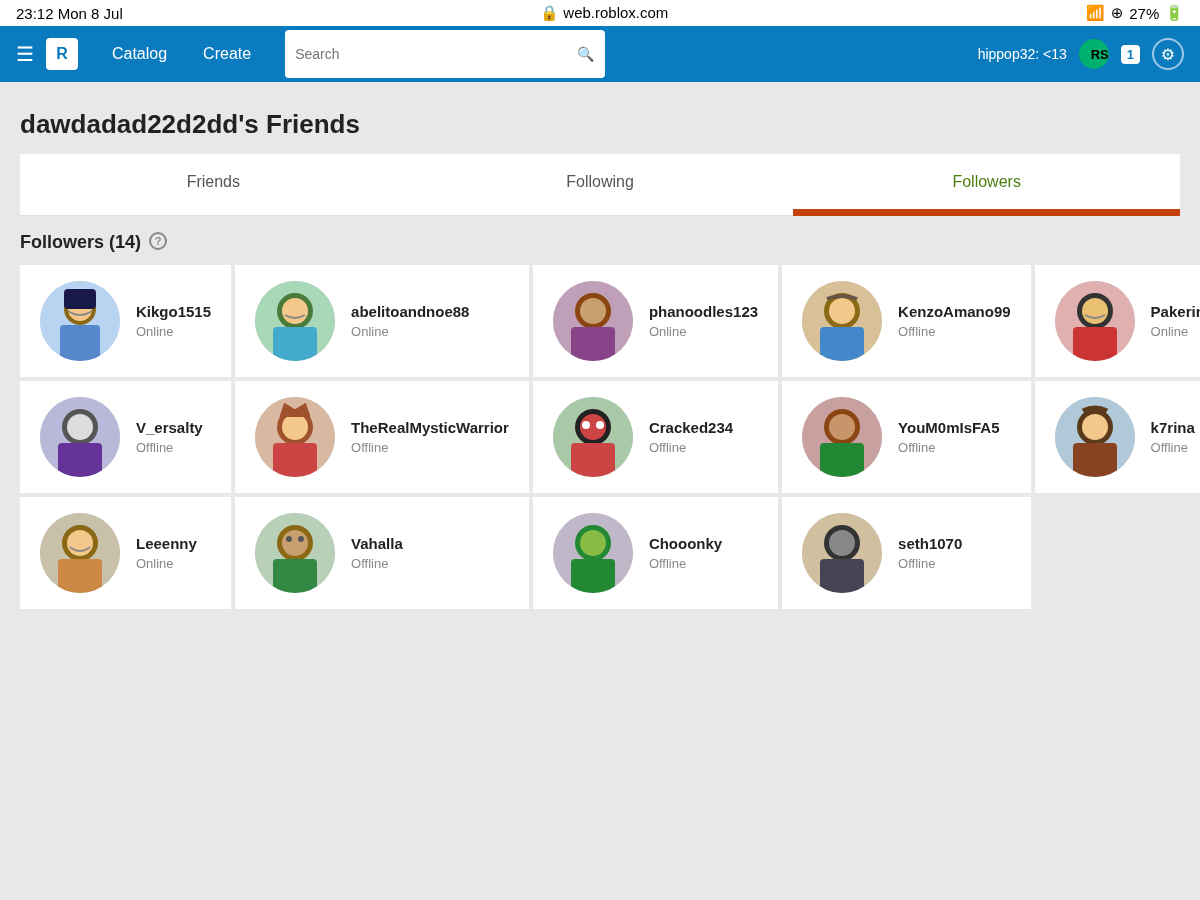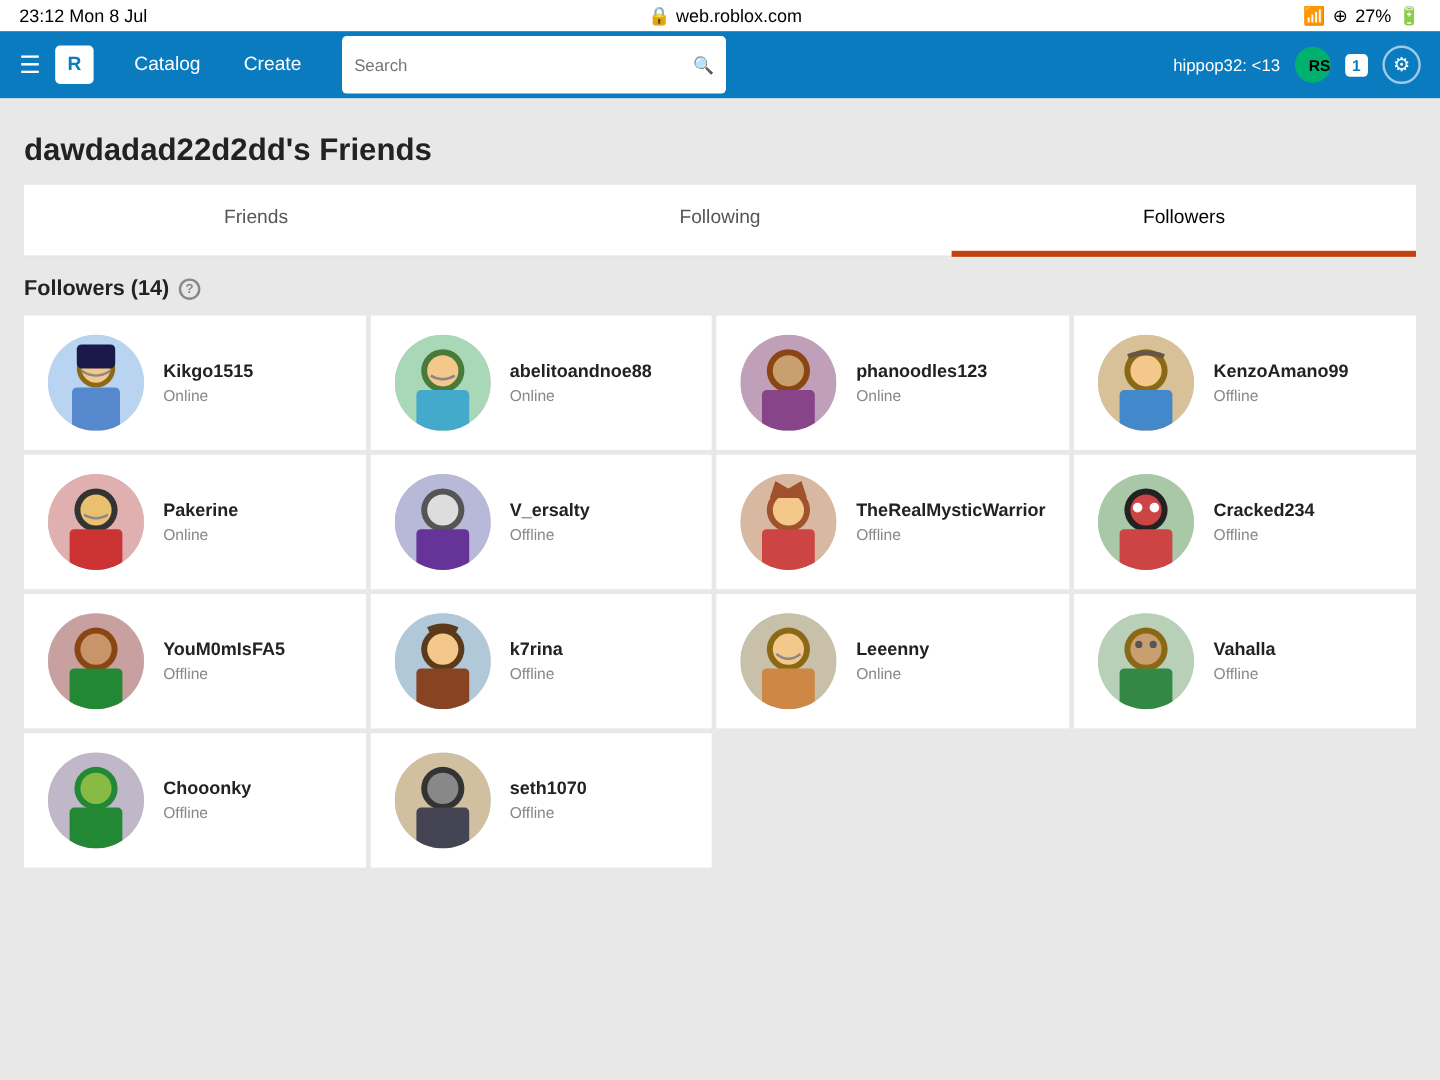--- a/index.html
+++ b/index.html
@@ -138,56 +138,56 @@
       padding: 18px 0;
       font-size: 16px;
       font-weight: 500;
       color: #555;
       cursor: pointer;
       border-bottom: 3px solid transparent;
       position: relative;
       top: 1px;
     }
     .tab.active {
-      color: #000000;
-      border-bottom: 5px solid #c2410c;
+      color: #4d7c0f;
+      border-bottom: 7px solid #c2410c;
     }
 
     
     .followers-section {
       background: #e8e8e8;
       padding: 16px 0;
     }
     .followers-heading {
       font-size: 18px;
       font-weight: 700;
       color: #222;
       margin-bottom: 12px;
       display: flex;
-      align-items: center;
+      align-items: flex-start;
       gap: 8px;
     }
     .help-icon {
       display: inline-flex;
       align-items: center;
       justify-content: center;
       width: 18px;
       height: 18px;
       border: 2px solid #888;
       border-radius: 50%;
       font-size: 11px;
       color: #888;
       font-weight: 700;
       cursor: pointer;
     }
 
     
     .friends-grid {
       display: grid;
-      grid-template-columns: repeat(4, 1fr);
+      grid-template-columns: repeat(5, 1fr);
       gap: 4px;
     }
     .friend-card {
       background: #fff;
       display: flex;
       align-items: center;
       padding: 16px 20px;
       gap: 16px;
       cursor: pointer;
     }

